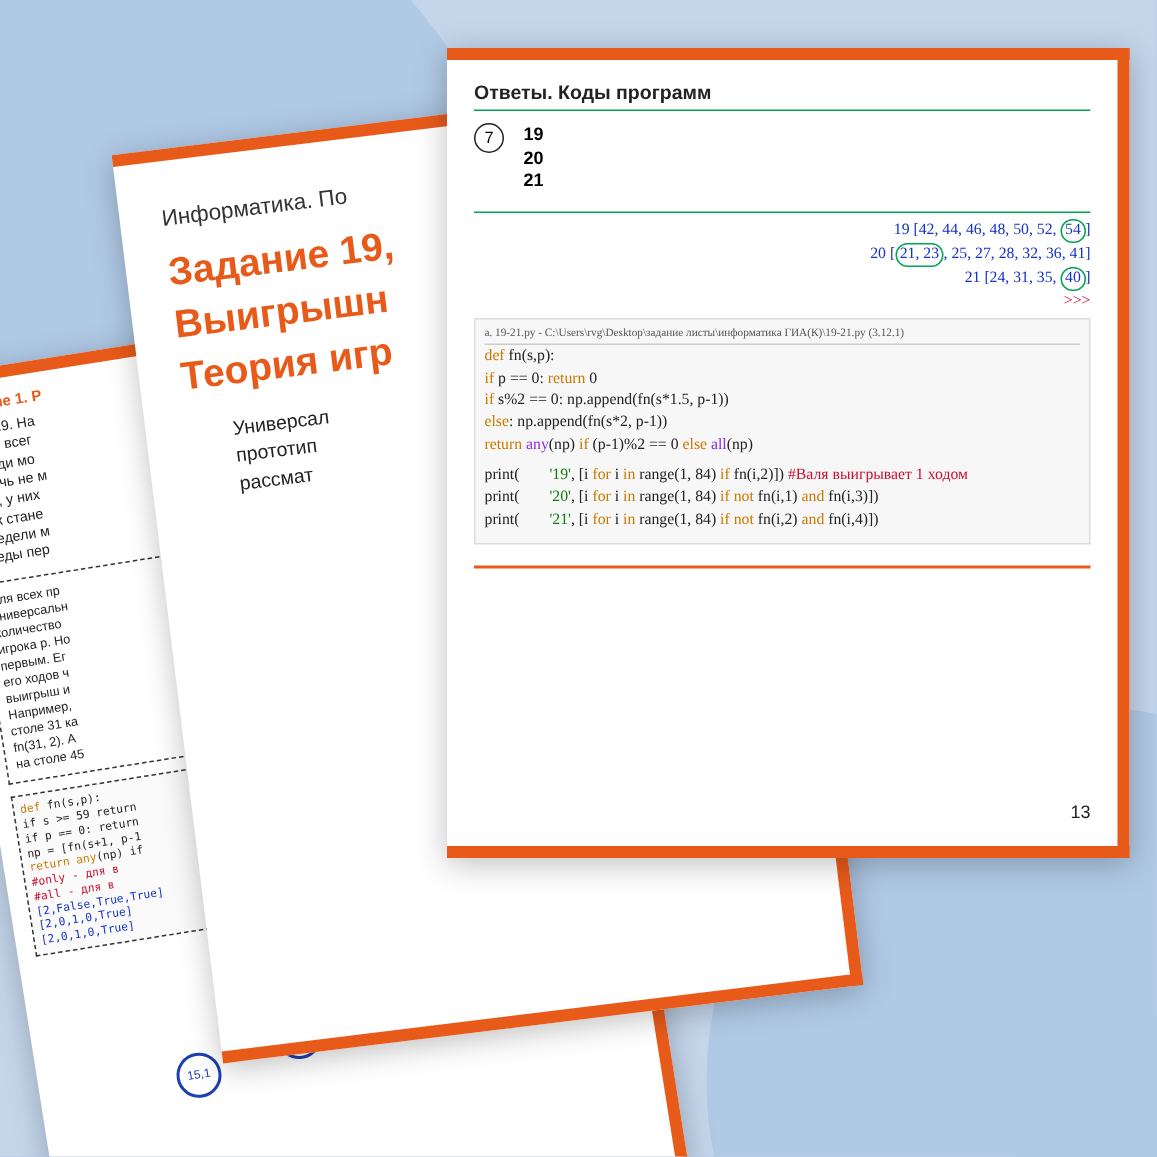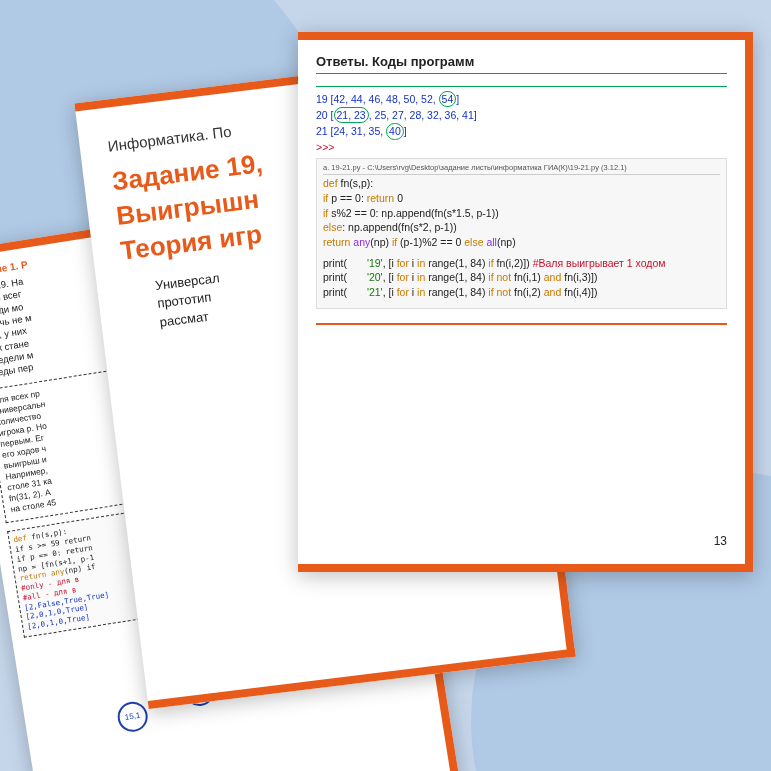--- a/index.html
+++ b/index.html
@@ -131,39 +131,40 @@
   .page-front .answers {
     display: inline-block;
     margin-left: 10px;
     font-weight: bold;
     font-size: 12px;
     line-height: 1.3;
   }
   .page-front .rule { border-top: 1.5px solid #00A651; margin: 12px 0 4px; }
 
   .output-block {
-    font-family: Liberation Sans, sans-serif;
+    font-family: Liberation Serif, serif;
     font-size: 10.5px;
     line-height: 1.35;
     margin: 4px 0;
+    text-align: right;
   }
   .output-block .out-blue { color: #1432C4; }
   .output-block .prompt-red { color: #C8102E; }
   .circle-mark {
     display: inline-block;
     border: 1.5px solid #00A651;
     border-radius: 10px;
     padding: 0 2px;
   }
 
   .code-snap {
     background: #F7F7F7;
     border: 1px solid #DDD;
     padding: 4px 6px 8px;
-    font-family: Liberation Sans, sans-serif;
+    font-family: Liberation Serif, serif;
     font-size: 10.5px;
     line-height: 1.4;
     margin-top: 2px;
   }
   .code-snap .titlebar {
     font-size: 7.5px;
     color: #555;
     border-bottom: 1px solid #ccc;
     padding-bottom: 1px;
     margin-bottom: 1px;
@@ -249,20 +250,28 @@
   <div class="desc">
     <div>Универсал</div>
     <div>прототип</div>
     <div>рассмат</div>
   </div>
 </div>
 
 <div class="page page-front">
   <div class="header-row">Ответы. Коды программ</div>
 
+  <div>
+    <span class="qnum">7</span>
+    <span class="answers">
+      <span>19</span><br>
+      <span>20</span><br>
+      <span>21</span>
+    </span>
+  </div>
 
   <div class="rule"></div>
 
   <div class="output-block">
     <div class="out-blue">
       <span>19 [42, 44, 46, 48, 50, 52, </span><span class="circle-mark">54</span><span>]</span>
     </div>
     <div class="out-blue">
       <span>20 [</span><span class="circle-mark">21, 23</span><span>, 25, 27, 28, 32, 36, 41]</span>
     </div>

